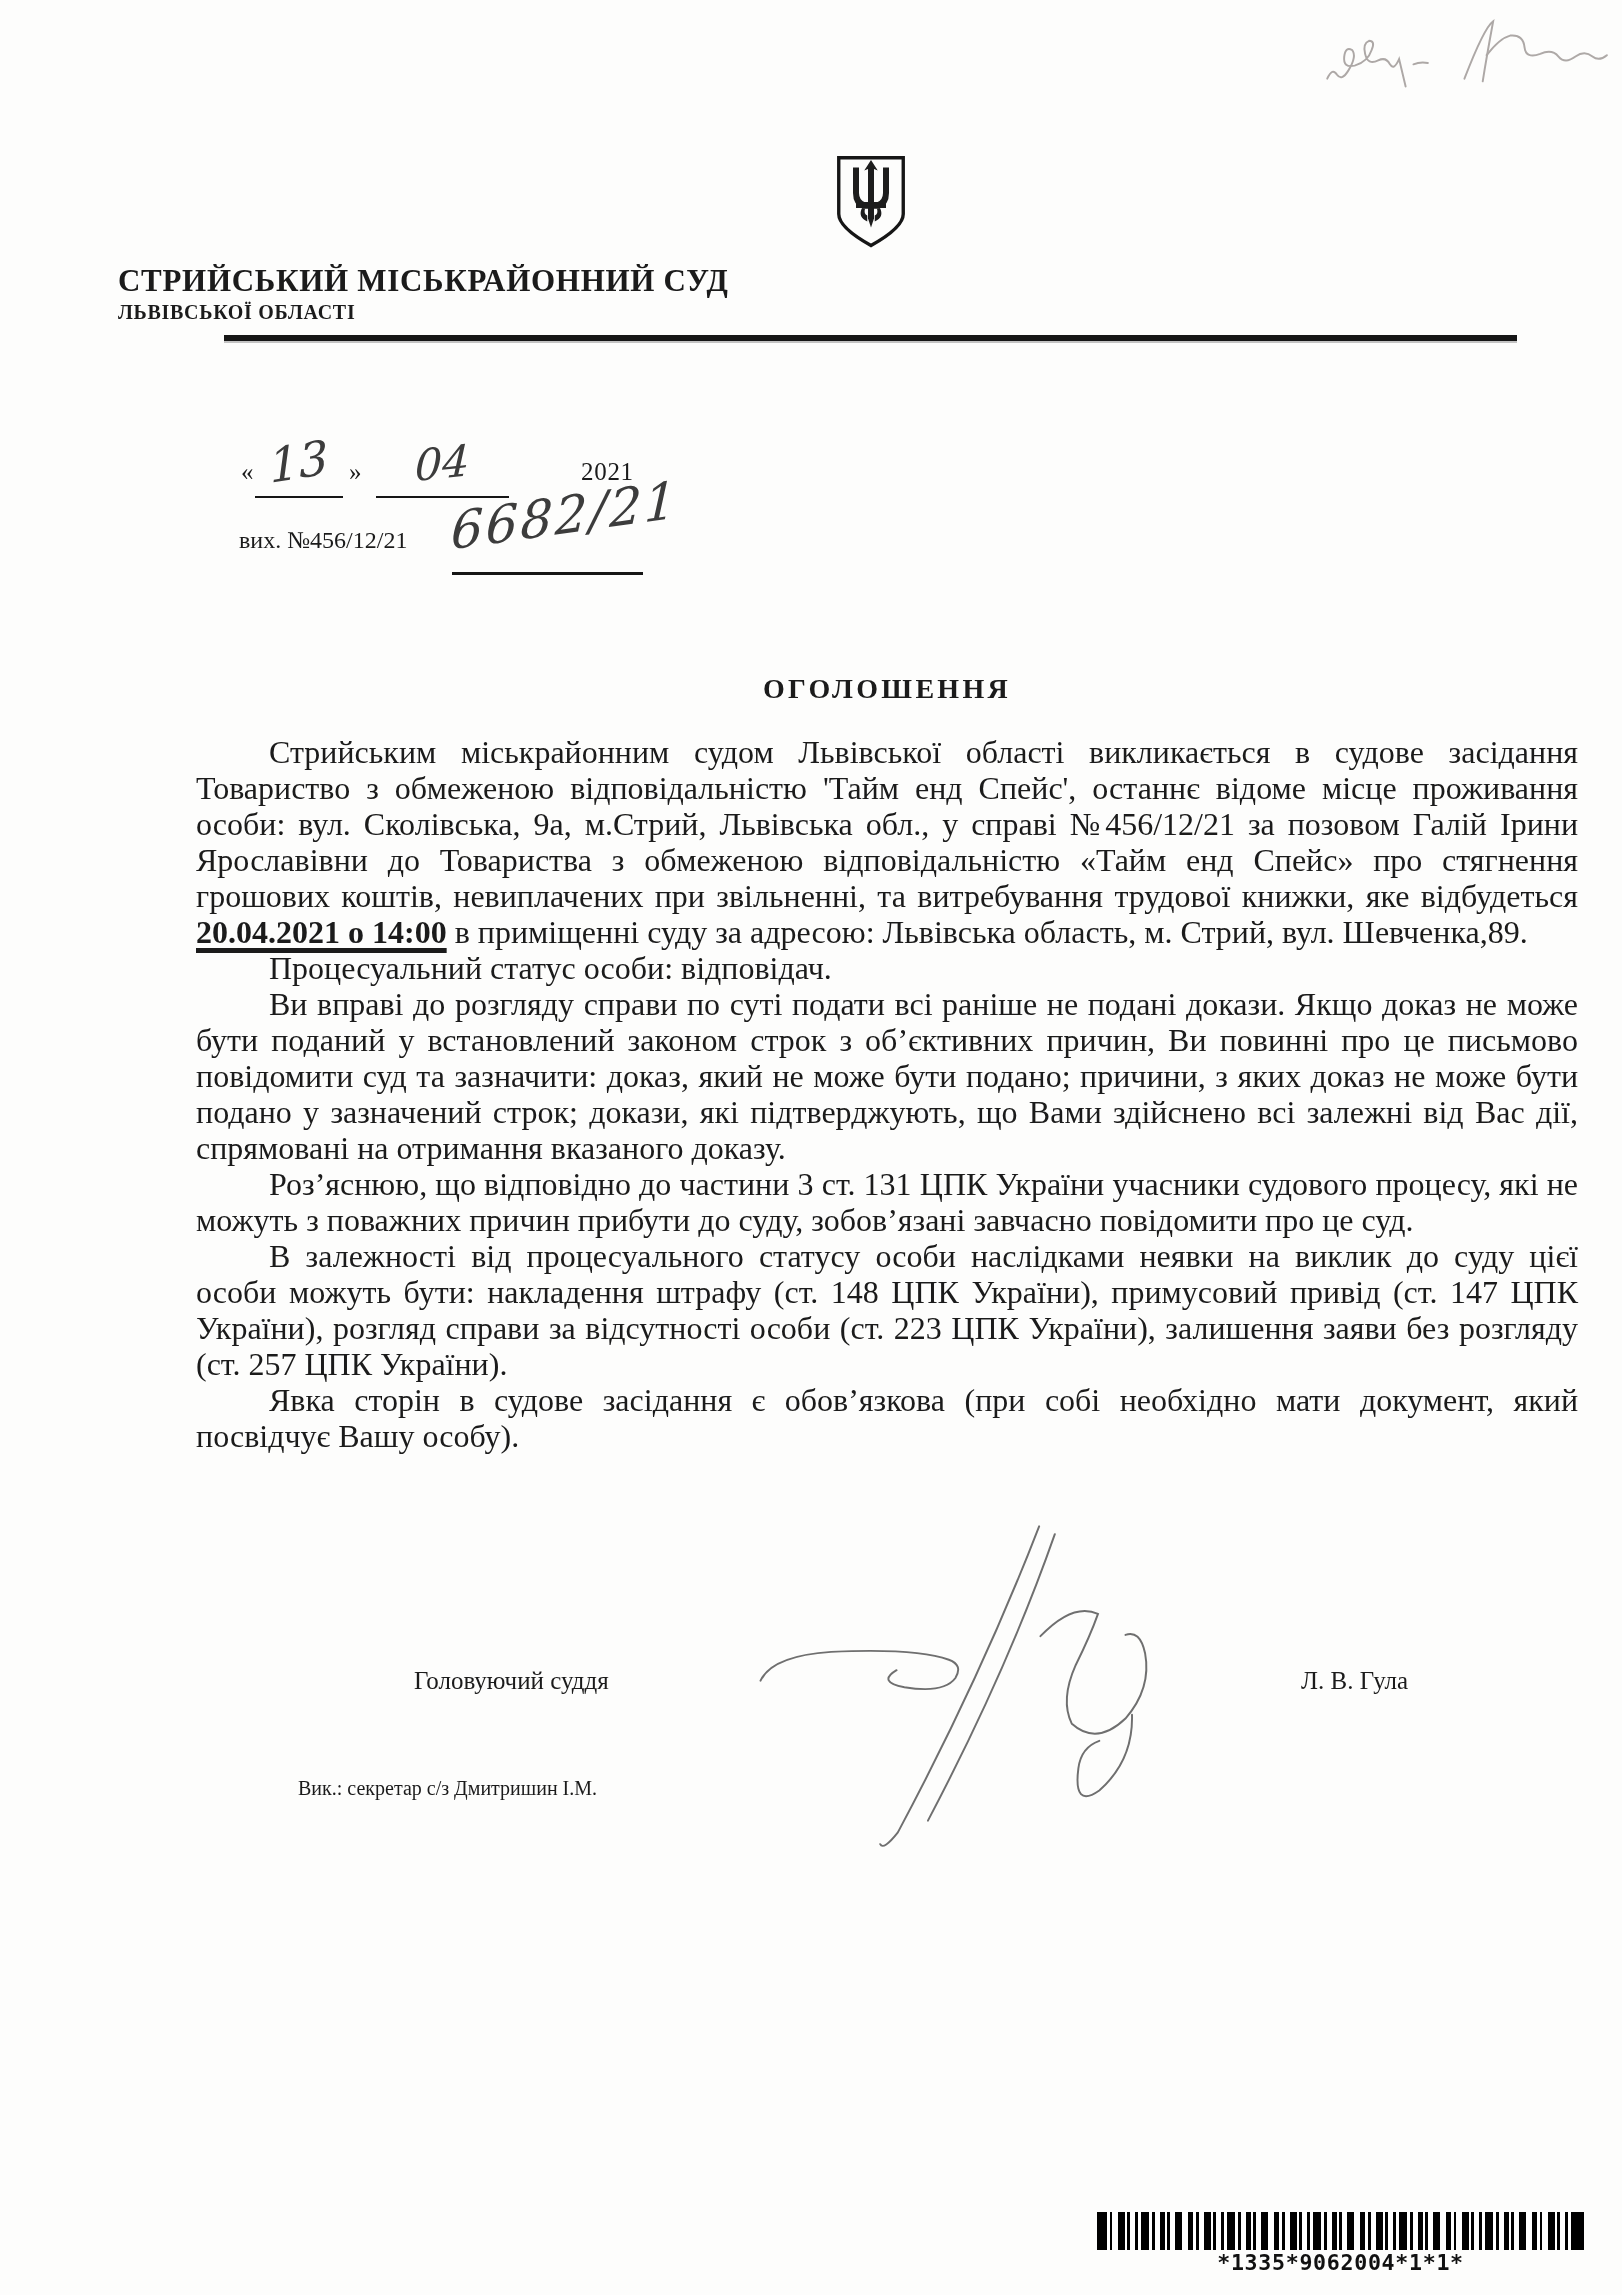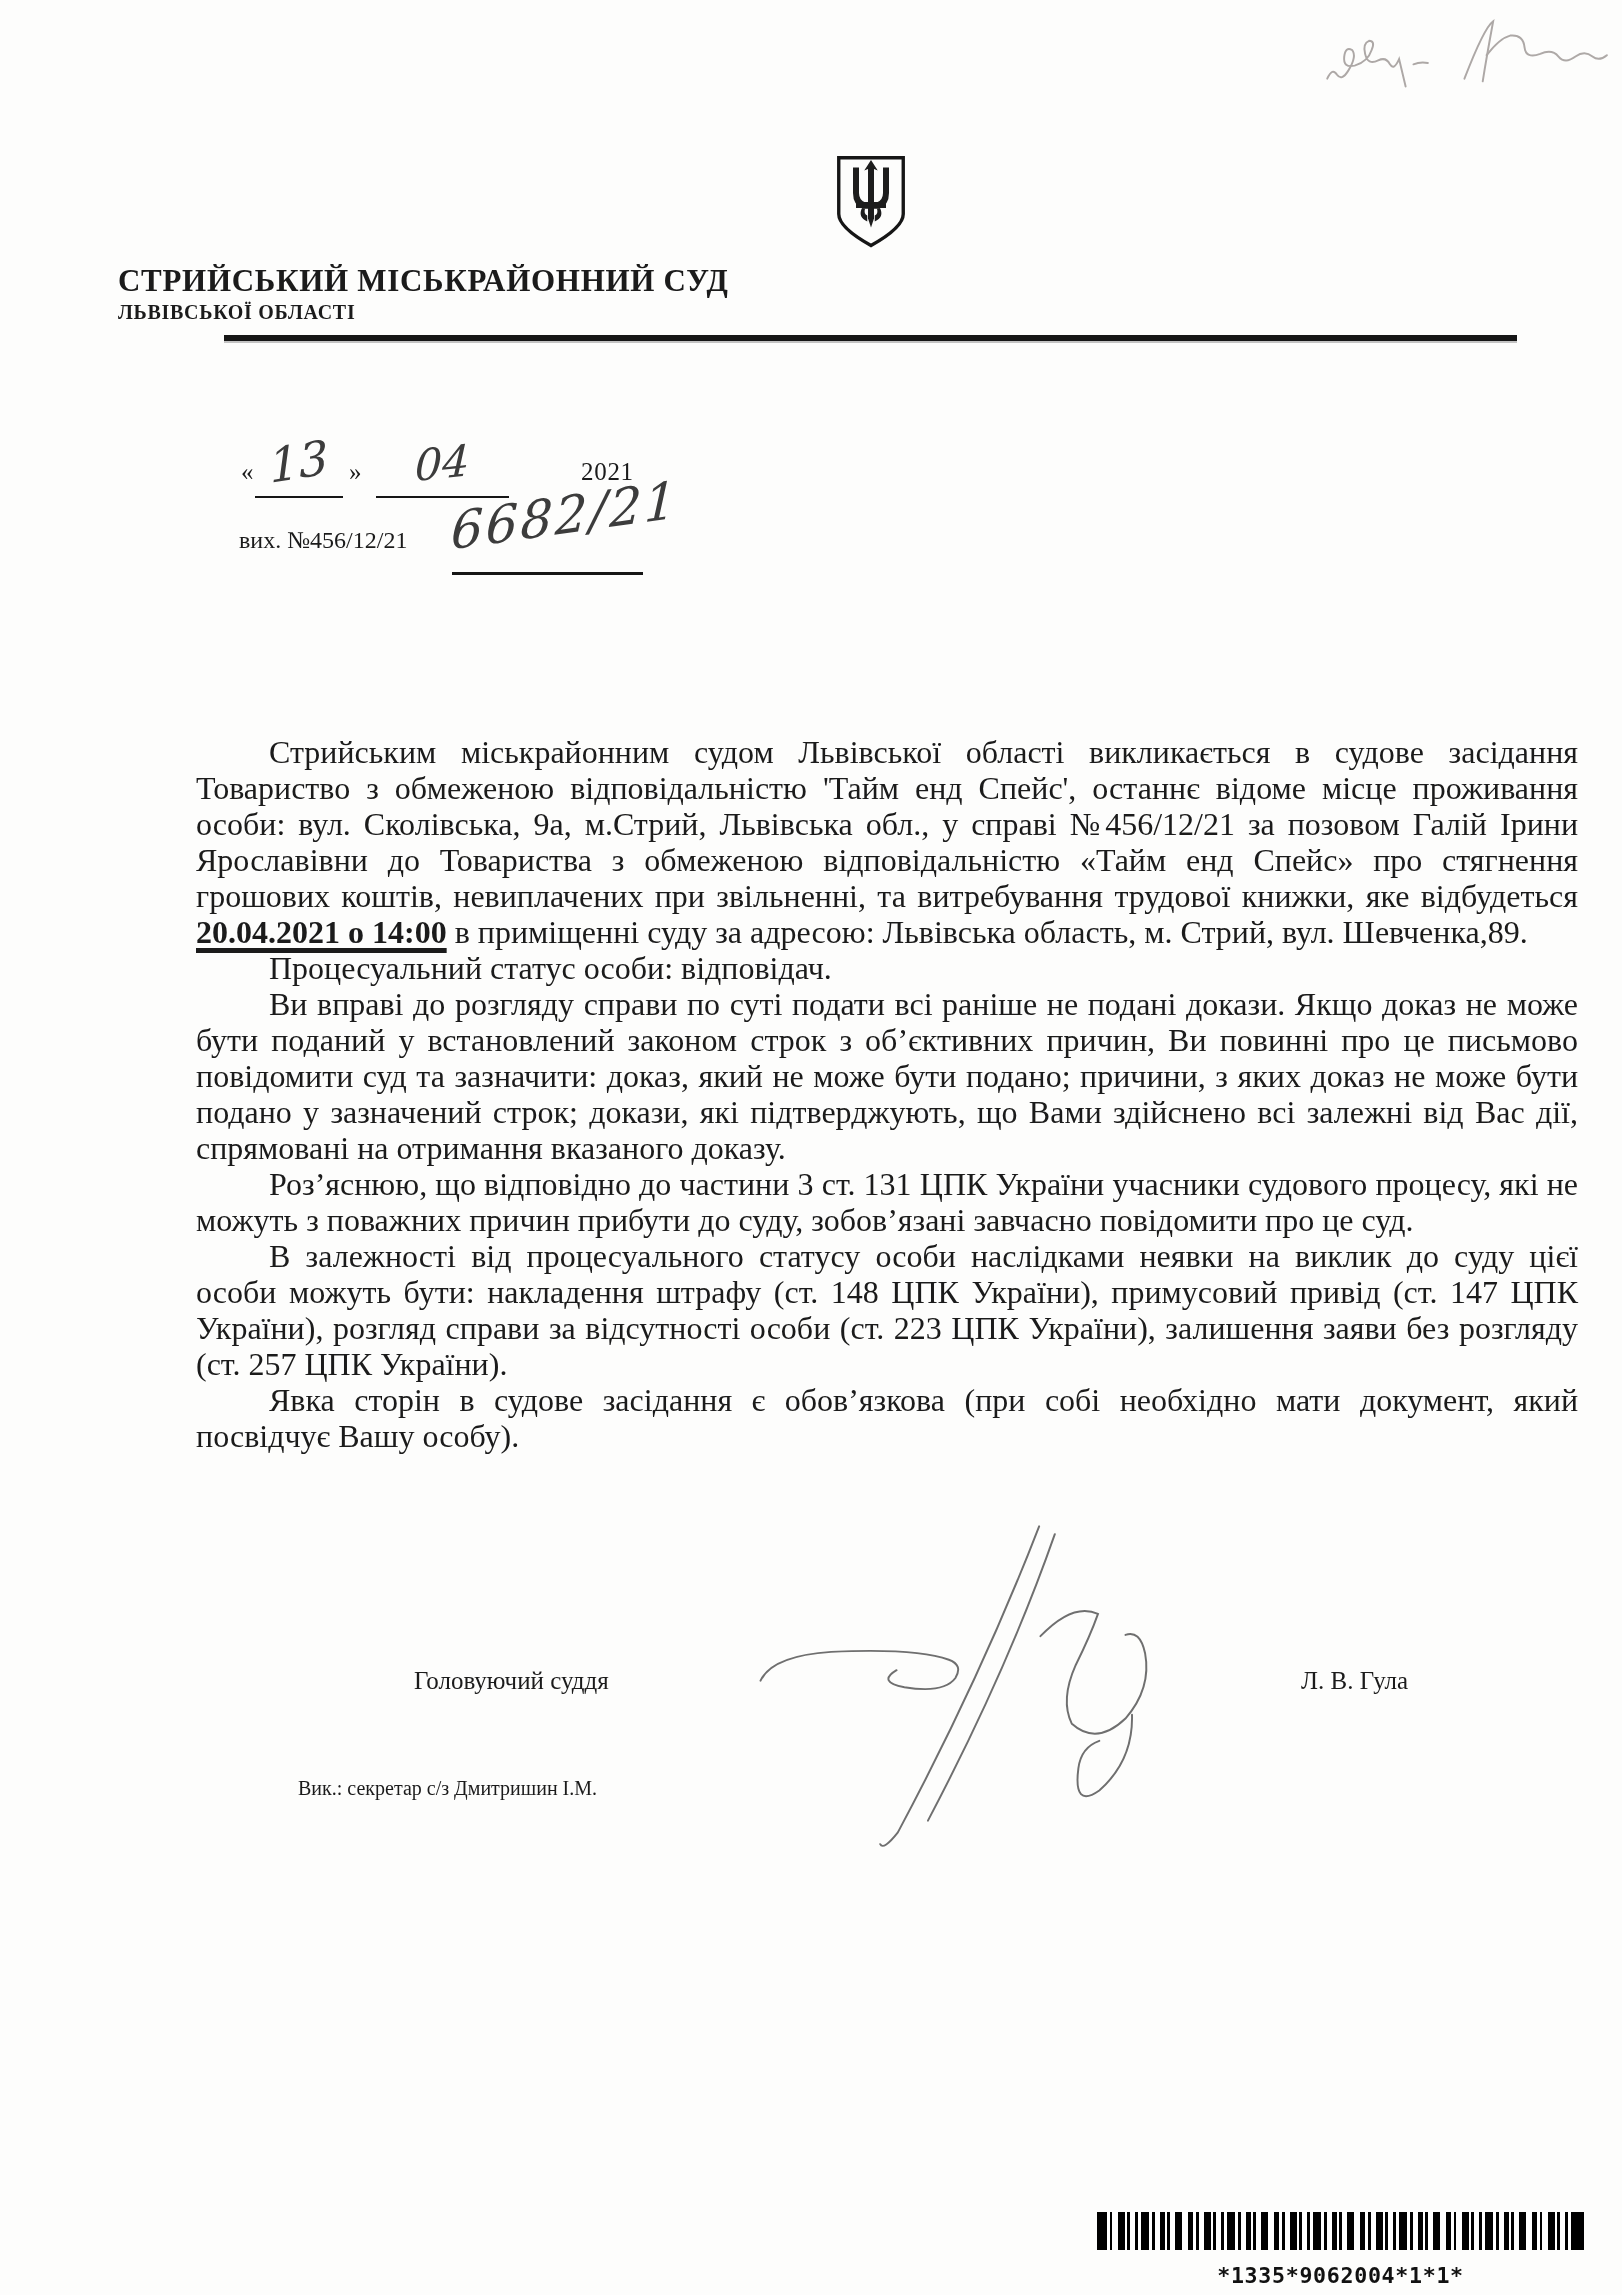--- a/index.html
+++ b/index.html
@@ -60,21 +60,21 @@
         #000 25.5px 28px, #fff 28px 33px,
         #000 33px 36px, #fff 36px 39px,
         #000 39px 47px, #fff 47px 50px,
         #000 50px 53px, #fff 53px 58px,
         #000 58px 63px, #fff 63px 65px,
         #000 65px 68px, #fff 68px 73px,
         #000 73px 80px, #fff 80px 86px);
     border-left:5.2px solid #000;border-right:5.2px solid #000;
     box-sizing:border-box;
   }
-  .barcode-text{margin-top:13px;font-family:"DejaVu Sans Mono","Liberation Mono",monospace;
+  .barcode-text{margin-top:0;font-family:"DejaVu Sans Mono","Liberation Mono",monospace;
                 font-size:21.6px;font-weight:700;letter-spacing:0.7px;color:#111;}
 </style>
 </head>
 <body>
 
 <div class="page">
 
   <svg class="pencil-note" viewBox="0 0 470 150">
     <g fill="none" stroke="#a09a98" stroke-width="3" stroke-linecap="round" opacity="0.85">
       <path d="M18 96 Q26 78 33 90 Q40 100 50 84 Q64 62 56 52 Q46 46 44 62 Q42 80 60 76 Q80 70 86 52 Q92 38 82 38 Q72 42 76 58 Q80 76 96 68 Q108 62 114 74 Q120 84 128 66 L138 108"></path>
@@ -108,20 +108,21 @@
     <span class="day-slot"><span class="hand hand-day">13</span></span>
     <span class="q-close">»</span>
     <span class="month-slot"><span class="hand hand-month">04</span></span>
     <span class="year-text">2021</span>
 
     <span class="out-label">вих. №456/12/21</span>
     <span class="hand out-hand">6682/21</span>
     <span class="out-uline"></span>
   </div>
 
+  <div class="doc-title">ОГОЛОШЕННЯ</div>
 
   <div class="body-text">
     <p><span>Стрийським міськрайонним судом Львівської області викликається в судове засідання Товариство з обмеженою відповідальністю 'Тайм енд Спейс', останнє відоме місце проживання особи: вул. Сколівська, 9а, м.Стрий, Львівська обл., у справі №456/12/21 за позовом Галій Ірини Ярославівни до Товариства з обмеженою відповідальністю «Тайм енд Спейс» про стягнення грошових коштів, невиплачених при звільненні, та витребування трудової книжки, яке відбудеться </span><span class="date-bold">20.04.2021  о  14:00</span><span> в приміщенні суду за адресою: Львівська область, м. Стрий, вул. Шевченка,89.</span></p>
     <p>Процесуальний статус особи: відповідач.</p>
     <p>Ви вправі до розгляду справи по суті подати всі раніше не подані докази. Якщо доказ не може бути поданий у встановлений законом строк з об’єктивних причин, Ви повинні про це письмово повідомити суд та зазначити: доказ, який не може бути подано; причини, з яких доказ не може бути подано у зазначений строк; докази, які підтверджують, що Вами здійснено всі залежні від Вас дії, спрямовані на отримання вказаного доказу.</p>
     <p>Роз’яснюю, що відповідно до частини 3 ст. 131 ЦПК України учасники судового процесу, які не можуть з поважних причин прибути до суду, зобов’язані завчасно повідомити про це суд.</p>
     <p>В залежності від процесуального статусу особи наслідками неявки на виклик до суду цієї особи можуть бути: накладення штрафу (ст. 148 ЦПК України), примусовий привід (ст. 147 ЦПК України), розгляд справи за відсутності особи (ст. 223 ЦПК України), залишення заяви без розгляду (ст. 257 ЦПК України).</p>
     <p>Явка сторін в судове засідання є обов’язкова (при собі необхідно мати документ, який посвідчує Вашу особу).</p>
   </div>
 

